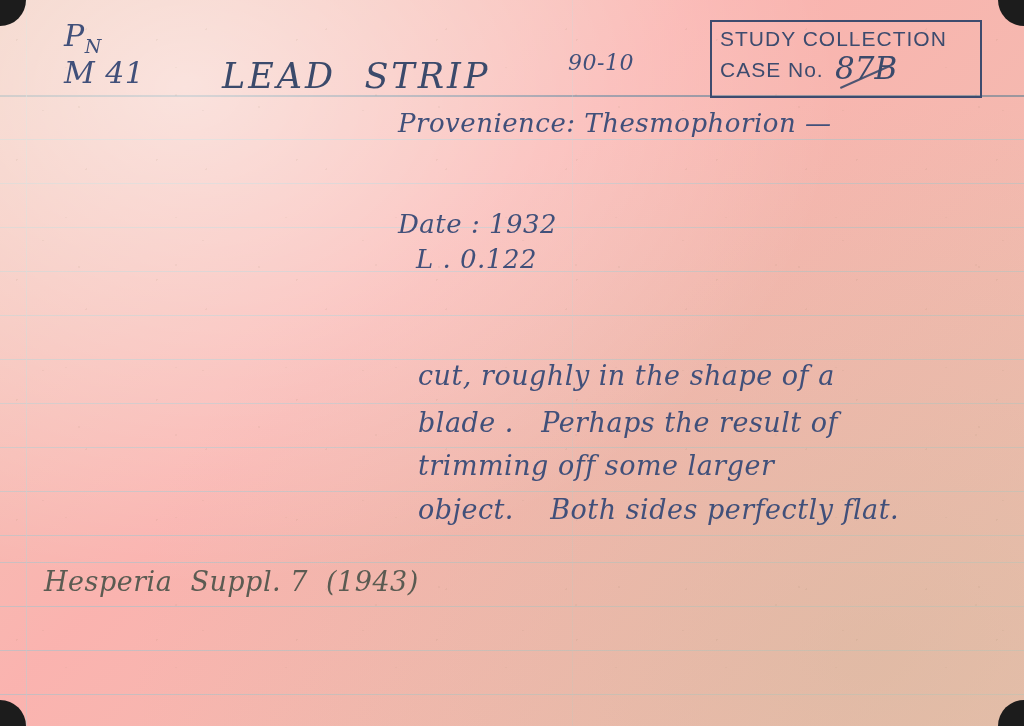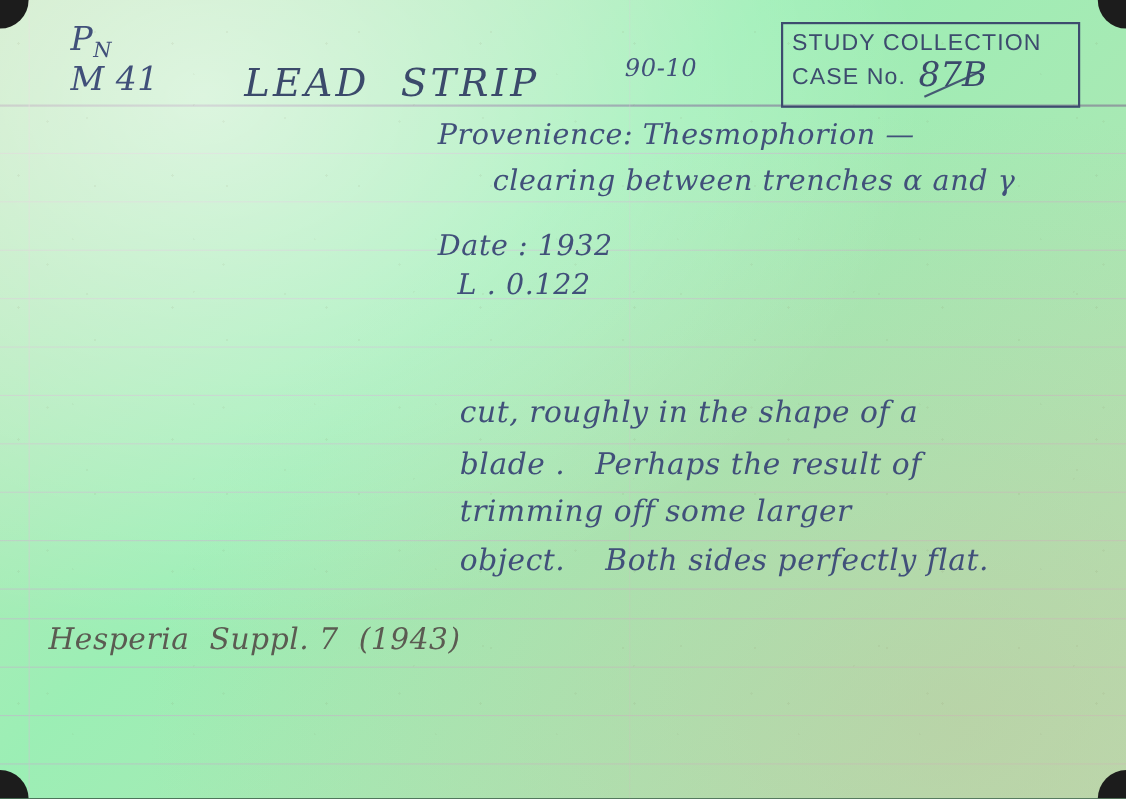--- a/index.html
+++ b/index.html
@@ -4,21 +4,21 @@
 <style>
   html, body {
     margin: 0;
     padding: 0;
     background: #1c1c1c;
   }
   #card {
     position: relative;
     width: 1024px;
     height: 726px;
-    background: #86efac;
+    background: #fca5a5;
     overflow: hidden;
     font-family: "DejaVu Sans", sans-serif;
   }
   
   #card::before {
     content: "";
     position: absolute;
     inset: 0;
     background:
       radial-gradient(ellipse at 18% 12%, rgba(255,255,255,0.55), rgba(255,255,255,0) 55%),
@@ -221,21 +221,20 @@
   <div class="ink hand" id="inv">90-10</div>
 
   <div id="stamp">
     <div class="stamp-line" id="stamp-l1">STUDY COLLECTION</div>
     <div class="stamp-line" id="stamp-l2">CASE No.</div>
   </div>
   <div id="case-no">87B</div>
   <div id="case-strike"></div>
 
   <div class="ink hand body-line" id="b1">Provenience: Thesmophorion —</div>
-  <div class="ink hand body-line" id="b2">clearing between trenches α and γ</div>
   <div class="ink hand body-line" id="b3">Date : 1932</div>
   <div class="ink hand body-line" id="b4">L . 0.122</div>
 
   <div class="ink hand para-line" id="p2">cut, roughly in the shape of a</div>
   <div class="ink hand para-line" id="p4">trimming off some larger</div>
   <div class="ink hand para-line" id="p3">blade .   Perhaps the result of</div>
   <div class="ink hand para-line" id="p5">object.    Both sides perfectly flat.</div>
 
   <div class="ink hand-pencil" id="ref1">Hesperia  Suppl. 7  (1943)</div>
 

